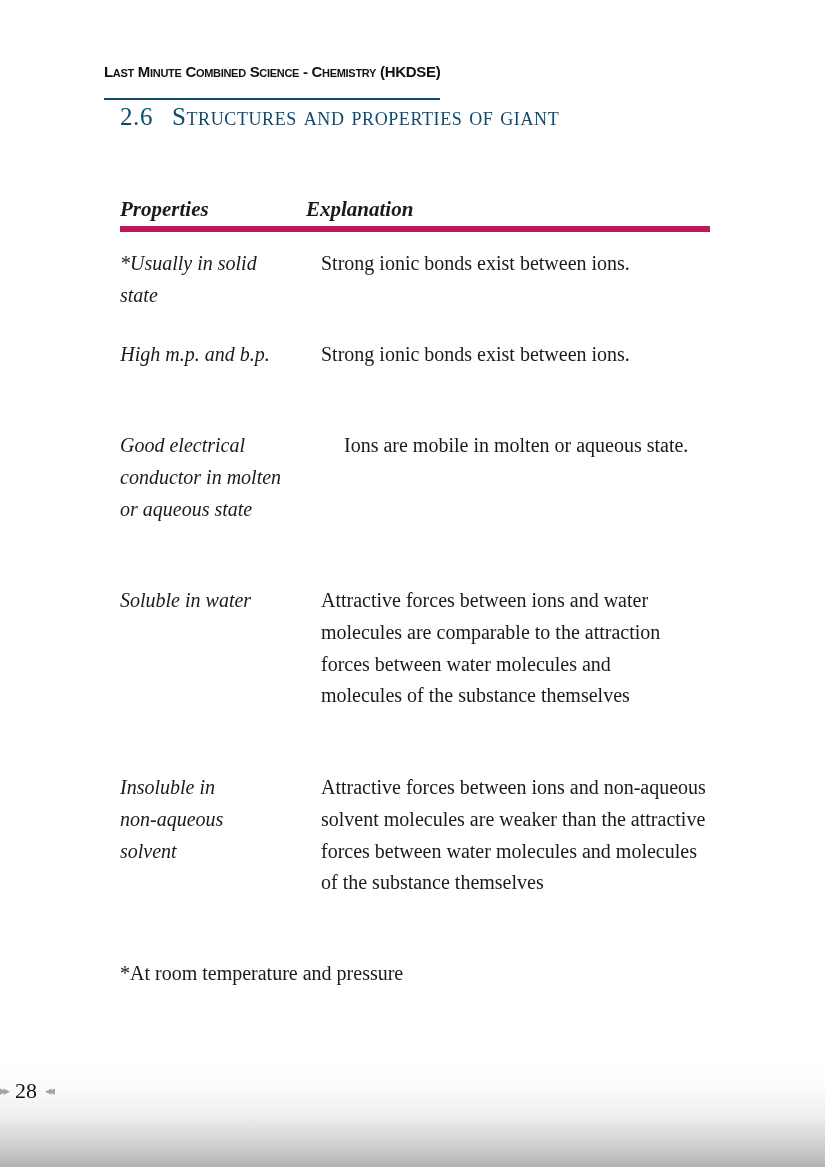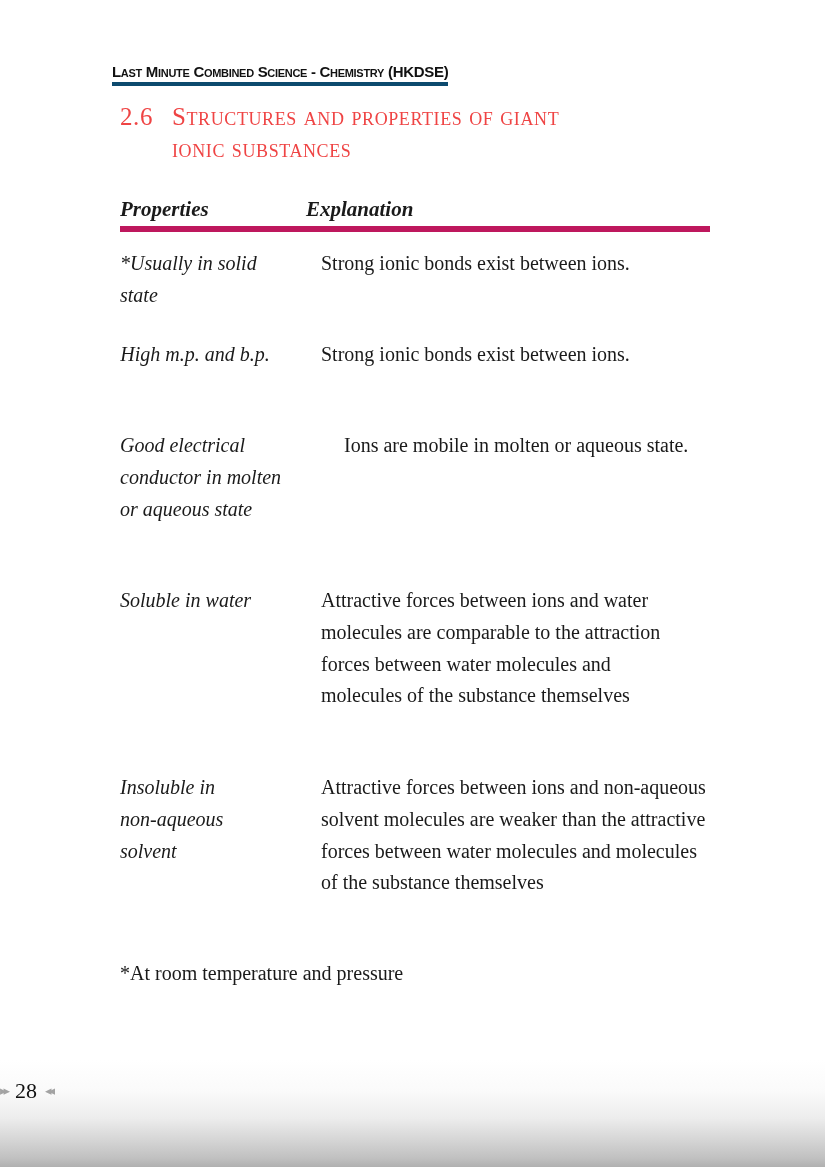--- a/index.html
+++ b/index.html
@@ -2,29 +2,29 @@
 <html><head>
 <meta charset="utf-8">
 <style>
   html, body { margin: 0; padding: 0; }
   body {
     width: 825px; height: 1167px; position: relative; overflow: hidden;
     background: #ffffff; color: #1a1a1a;
     font-family: "Liberation Serif", "DejaVu Serif", serif;
   }
   .running-head {
-    position: absolute; left: 112px; top: 62px;
+    position: absolute; left: 104px; top: 62px;
     font-family: "Liberation Sans", "DejaVu Sans", sans-serif;
     font-weight: bold; font-size: 15px; font-variant: small-caps;
     letter-spacing: -0.3px; color: #111;
-    border-bottom: 4px solid #0c4a6e; padding-bottom: 0px; line-height: 20px;
+    border-bottom: 2px solid #0c4a6e; padding-bottom: 16px; line-height: 20px;
   }
   .section-title {
     position: absolute; left: 120px; top: 101px; width: 600px;
-    font-size: 25px; font-variant: small-caps; color: #ef4444; line-height: 32px;
+    font-size: 25px; font-variant: small-caps; color: #0c4a6e; line-height: 32px;
     letter-spacing: 0.6px;
   }
   .section-title .num { display: inline-block; width: 52px; }
   .section-title .line2 { display: block; padding-left: 52px; }
   .table-head {
     position: absolute; left: 120px; top: 195px; width: 590px;
     border-bottom: 6px solid #be185d; height: 31px;
     font-weight: bold; font-style: italic; font-size: 21px;
   }
   .table-head span { position: absolute; top: 2px; }
@@ -46,21 +46,20 @@
   .arrow.left { margin-right: 8px; }
   .arrow.right { margin-left: 8px; }
 </style>
 </head>
 <body>
 
 <div class="running-head">Last Minute Combined Science - Chemistry (HKDSE)</div>
 
 <div class="section-title">
   <span class="num">2.6</span><span>Structures and properties of giant</span>
-  <span class="line2">ionic substances</span>
 </div>
 
 <div class="table-head">
   <span class="col-prop">Properties</span>
   <span class="col-exp">Explanation</span>
 </div>
 
 <div class="row" style="top:248px;">
   <div class="prop">*Usually in solid state</div>
   <div class="exp">Strong ionic bonds exist between ions.</div>

